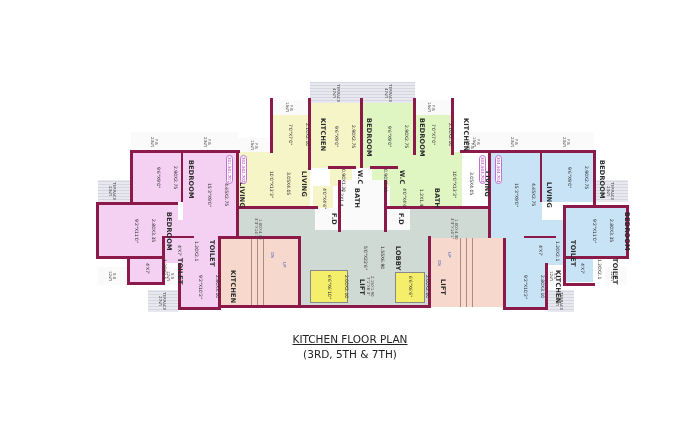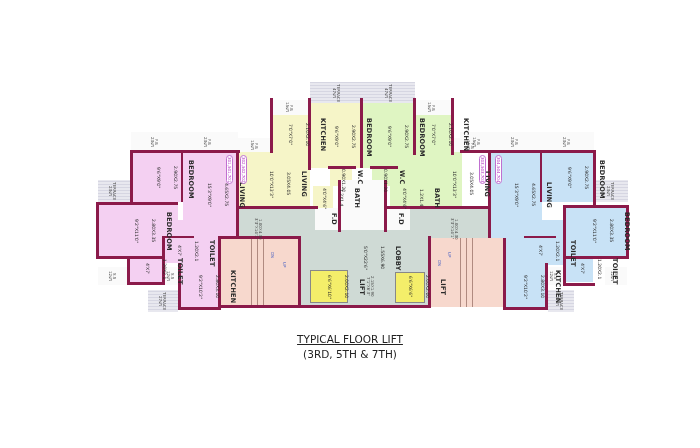--- a/index.html
+++ b/index.html
@@ -294,14 +294,14 @@
     <span class="n">LIFT</span><br>
     <span class="d">2.00X2.00</span><br>
     <span class="d">6'6"X6'6"</span>
   </div>
   <div class="tiny" style="left:270px;top:250px;height:10px;color:#3050c0;">DN</div>
   <div class="tiny" style="left:282px;top:260px;height:10px;color:#3050c0;">UP</div>
   <div class="tiny" style="left:447px;top:250px;height:10px;color:#3050c0;">UP</div>
   <div class="tiny" style="left:437px;top:258px;height:10px;color:#3050c0;">DN</div>
 </div>
 
-<div class="title t1"><span>TYPICAL FLOOR LIFT</span></div>
+<div class="title t1"><span>KITCHEN FLOOR PLAN</span></div>
 <div class="title t2">(3RD, 5TH &amp; 7TH)</div>
 
 </body></html>

